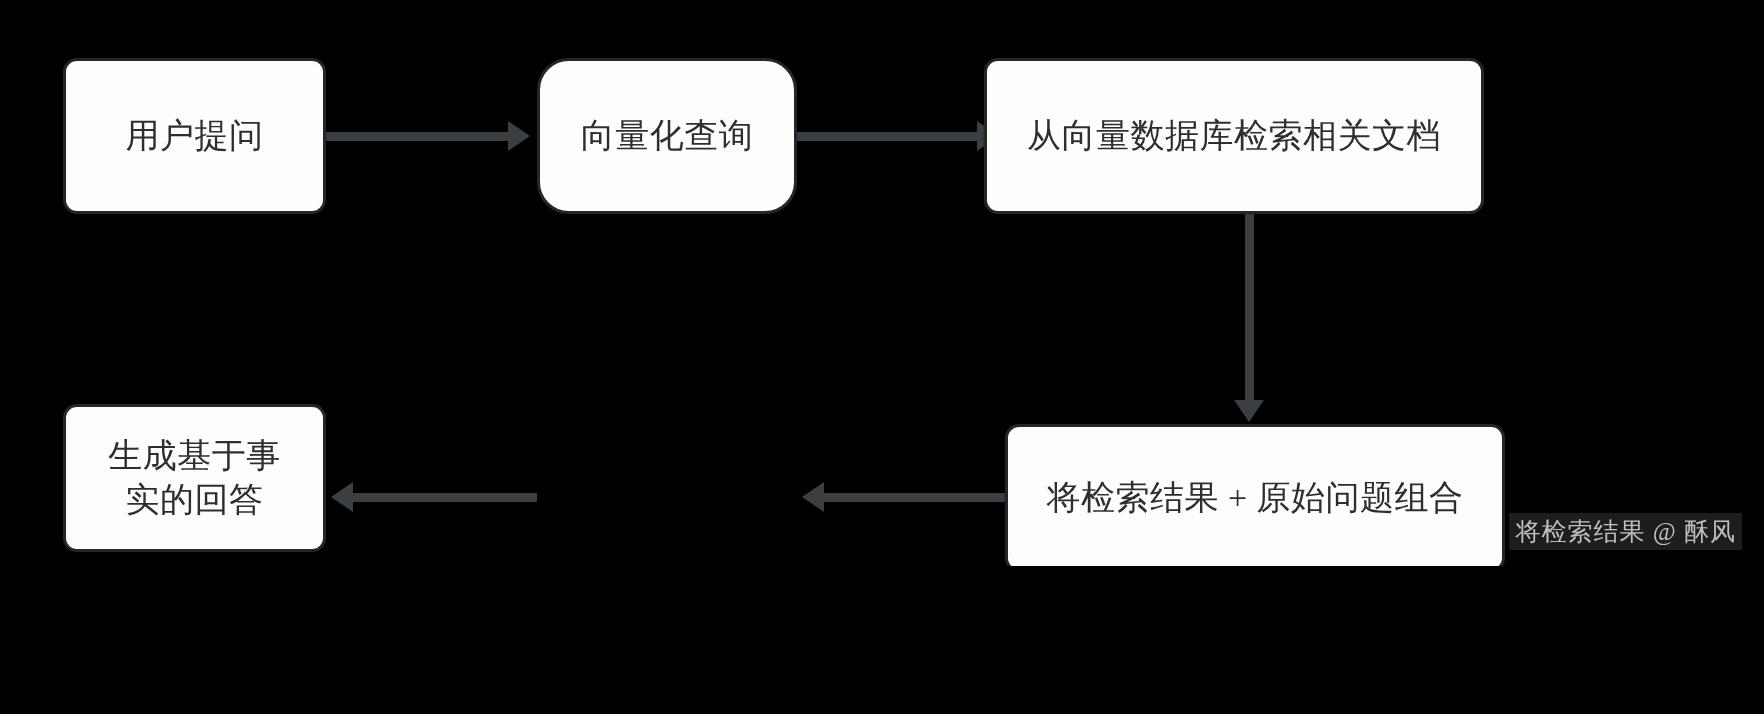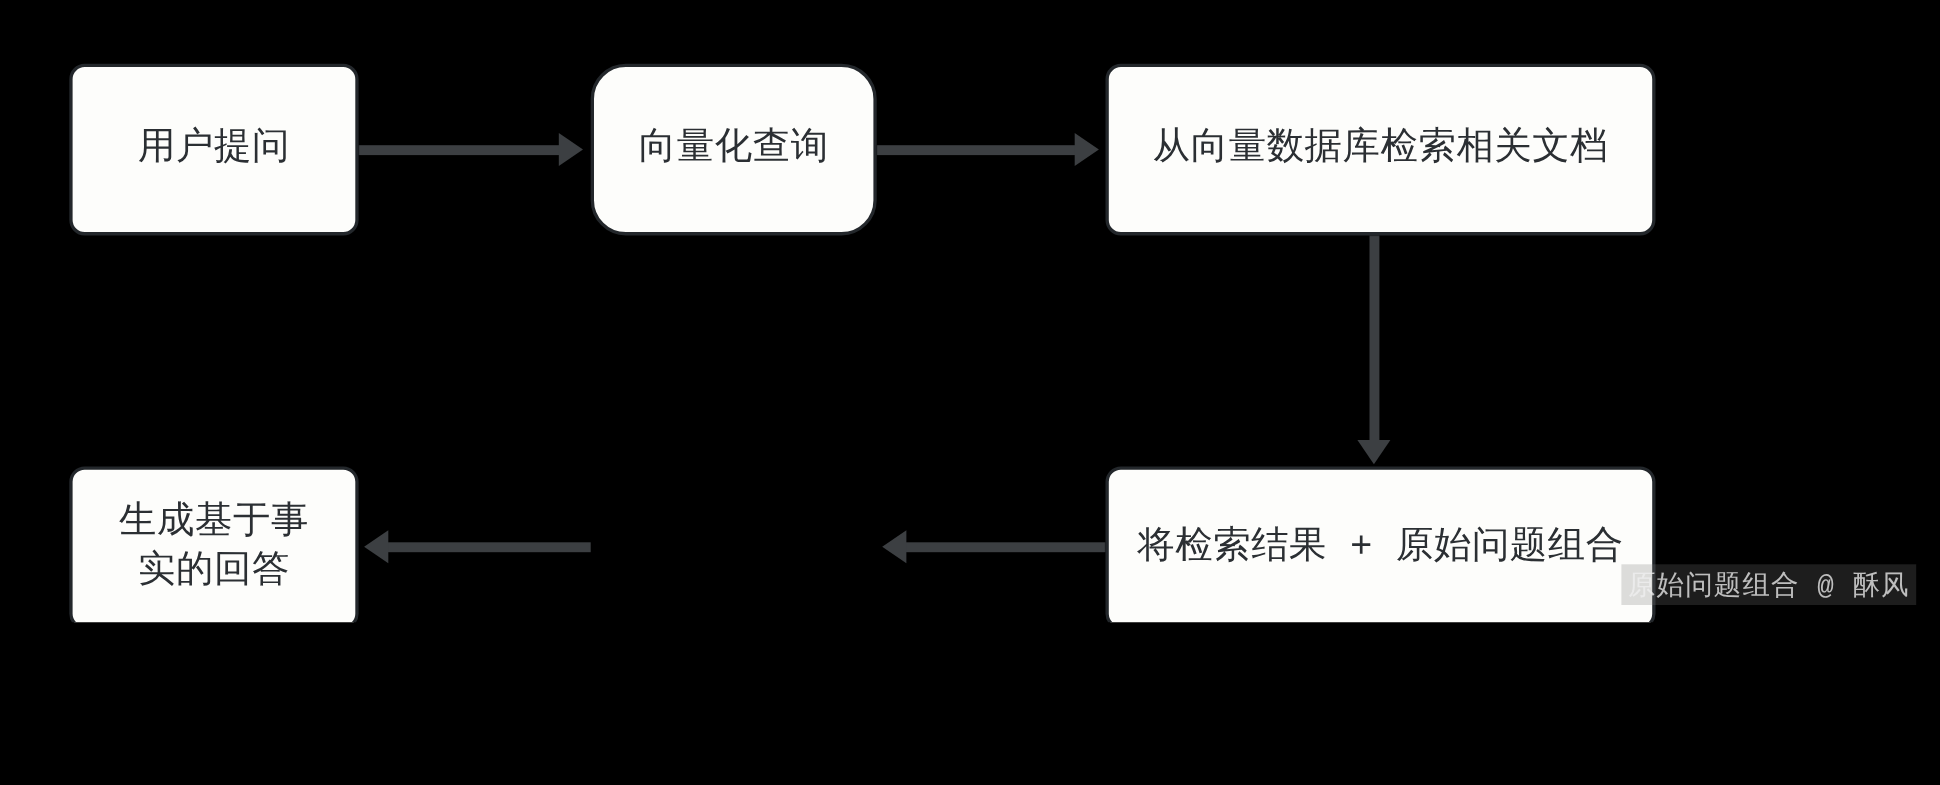--- a/index.html
+++ b/index.html
@@ -6,21 +6,21 @@
     margin: 0;
     padding: 0;
     background: #000000;
   }
   #canvas {
     position: relative;
     width: 1764px;
     height: 566px;
     background: #000000;
     overflow: hidden;
-    font-family: Liberation Mono, monospace;
+    font-family: Liberation Serif, serif;
   }
 
   
   .node {
     position: absolute;
     box-sizing: border-box;
     background: #fdfdfb;
     border: 3px solid #23272b;
     border-radius: 14px;
     display: flex;
@@ -32,24 +32,24 @@
     line-height: 1.3;
     letter-spacing: 0.5px;
     padding: 6px 14px;
     box-shadow: 0 0 0 1px rgba(0,0,0,0.15);
   }
   .node-label { white-space: pre-line; display: block; }
 
   
   #node-user-question   { left: 63px;   top: 58px;  width: 263px; height: 156px; }
   #node-vectorize-query { left: 537px;  top: 58px;  width: 260px; height: 156px; border-radius: 32px; }
-  #node-retrieve-docs   { left: 1005px; top: 58px;  width: 500px; height: 156px; }
+  #node-retrieve-docs   { left: 984px; top: 58px;  width: 500px; height: 156px; }
 
   
-  #node-generate-answer { left: 63px;   top: 424px; width: 263px; height: 148px; }
+  #node-generate-answer { left: 63px;   top: 404px; width: 263px; height: 148px; }
   #node-input-to-llm    { left: 537px;  top: 424px; width: 260px; height: 148px; }
   #node-combine-context { left: 1005px; top: 424px; width: 500px; height: 148px; align-items: center; }
 
   
   .conn {
     position: absolute;
     background: #3c3f42;
   }
   .conn-h { height: 9px; }
   .conn-v { width: 9px; }
@@ -140,15 +140,15 @@
   <div class="node" id="node-combine-context">
     <span class="node-label">将检索结果 + 原始问题组合</span>
   </div>
 
 
   <div class="node" id="node-generate-answer">
     <span class="node-label">生成基于事
 实的回答</span>
   </div>
 
-  <div id="watermark">原始问题组合 @ 酥风</div>
+  <div id="watermark">将检索结果 @ 酥风</div>
 
 </div>
 
 </body></html>

